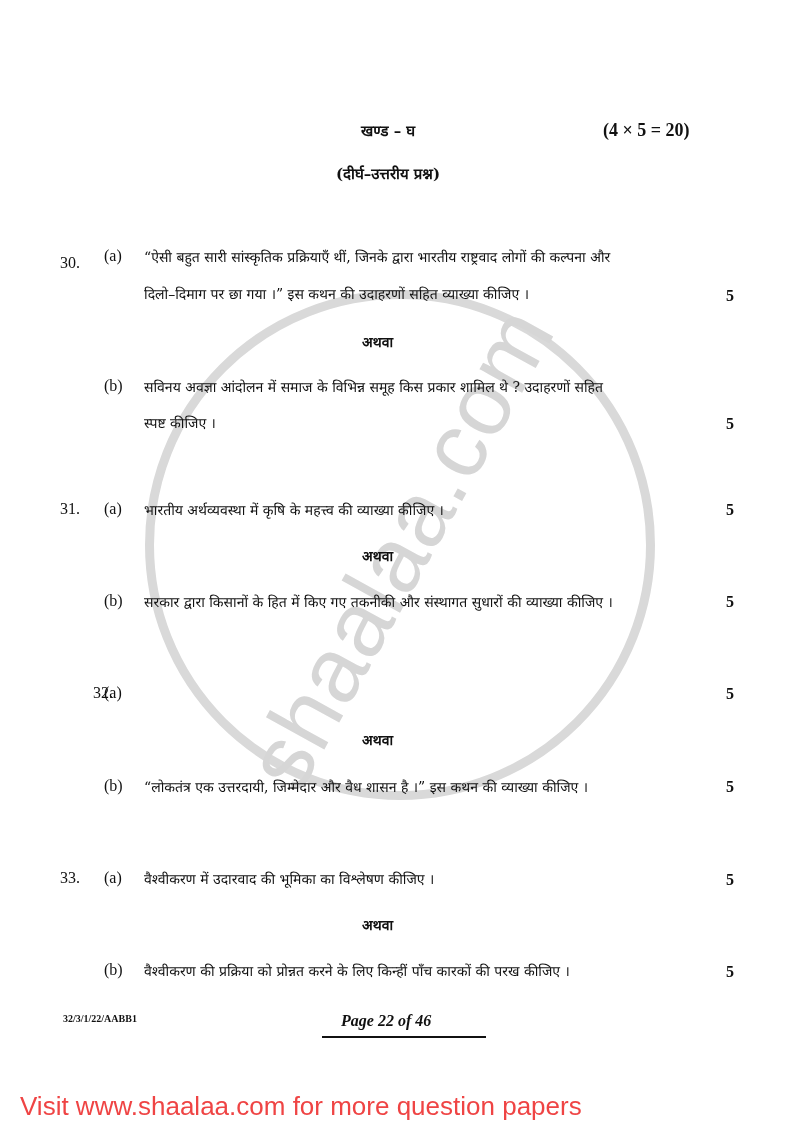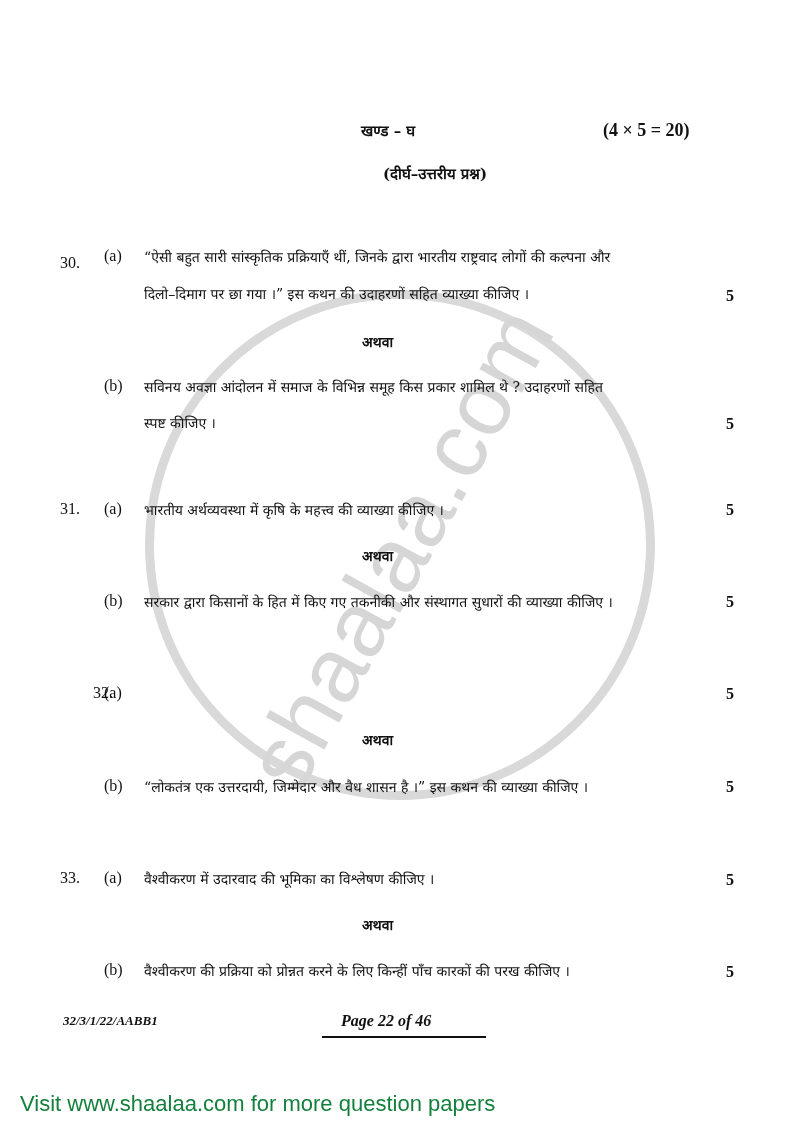--- a/index.html
+++ b/index.html
@@ -7,29 +7,29 @@
          font-family: "DejaVu Serif", "Liberation Serif", serif; color: #111; }
   .abs { position: absolute; }
   .watermark-circle { position: absolute; left: 145px; top: 290px; width: 510px; height: 510px;
          border: 9px solid #d9d9d9; border-radius: 50%; box-sizing: border-box; z-index: 0; }
   .watermark-text { position: absolute; left: 400px; top: 548px; transform: translate(-50%, -50%) rotate(-61deg);
          font-family: "Liberation Sans", "DejaVu Sans", sans-serif; font-size: 92px; color: #d6d6d6;
          white-space: nowrap; z-index: 0; letter-spacing: 1px; }
   .content { position: absolute; inset: 0; z-index: 1; }
   .section-title { font-weight: bold; font-size: 15px; }
   .marks-total { font-weight: bold; font-size: 18px; font-family: "Liberation Serif", serif; }
-  .subtitle { font-weight: bold; font-size: 15px; margin-left: 47px; }
+  .subtitle { font-weight: bold; font-size: 15px; }
   .qnum, .part { font-family: "Liberation Serif", serif; font-size: 16px; }
   .qtext { font-size: 14px; line-height: 18px; }
   .marks { font-family: "Liberation Serif", serif; font-weight: bold; font-size: 16px; }
   .or { font-weight: bold; font-size: 14px; }
-  .footer-code { font-family: "Liberation Serif", serif; font-weight: bold; font-size: 13px; font-style: italic; }
+  .footer-code { font-family: "Liberation Serif", serif; font-weight: bold; font-size: 10px; }
   .footer-page { font-family: "Liberation Serif", serif; font-weight: bold; font-style: italic; font-size: 16px; }
   .footer-rule { position: absolute; left: 322px; top: 1036px; width: 164px; height: 2px; background: #111; }
-  .promo { font-family: "Liberation Sans", "DejaVu Sans", sans-serif; font-size: 22px; color: #15803d; }
+  .promo { font-family: "Liberation Sans", "DejaVu Sans", sans-serif; font-size: 26px; color: #ef4444; }
 </style>
 </head>
 <body>
 
 <div class="watermark-circle"></div>
 <div class="watermark-text">shaalaa.com</div>
 
 <div class="content">
 
   <div class="abs section-title" style="left:361px; top:120px;">खण्ड – घ</div>

